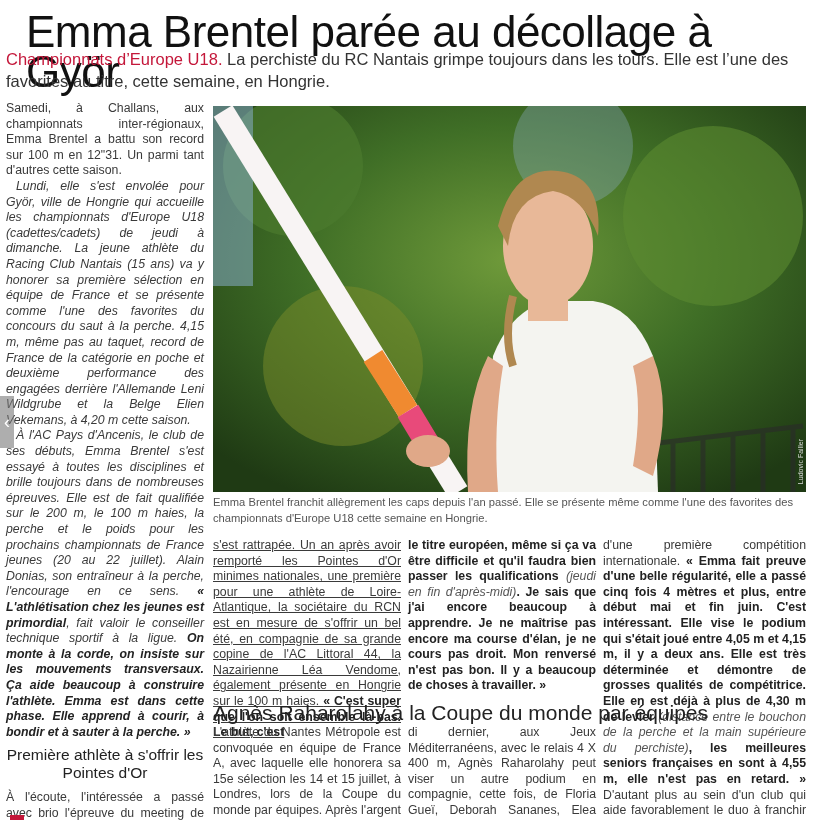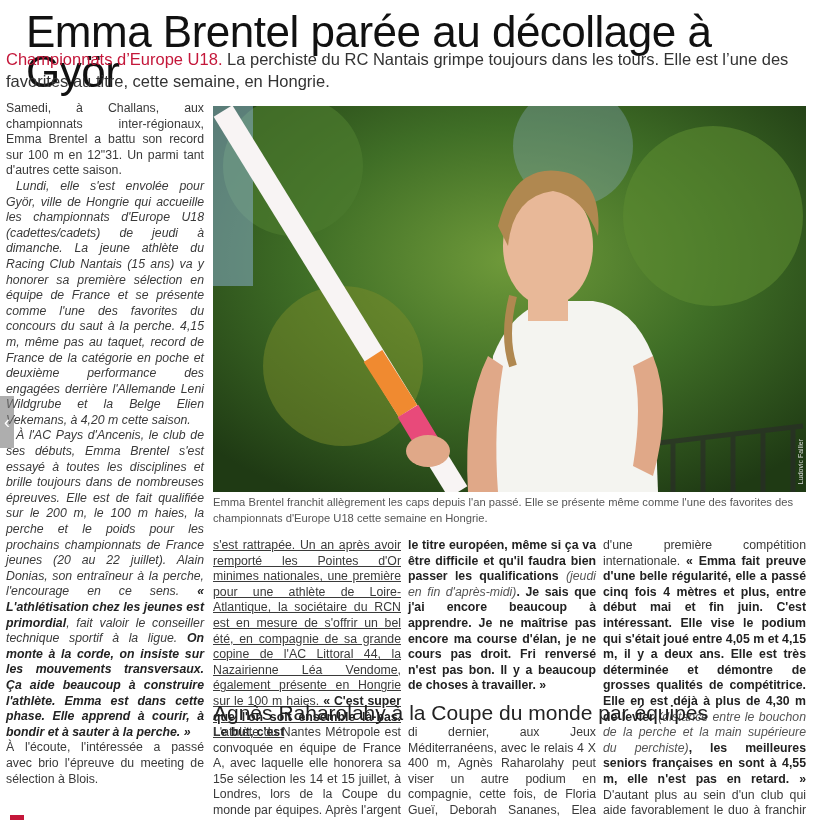--- a/index.html
+++ b/index.html
@@ -23,20 +23,21 @@
 </head>
 <body>
 
 <h1 class="headline">Emma Brentel parée au décollage à Györ</h1>
 <p class="standfirst"><span class="kicker">Championnats d’Europe U18.</span><span> La perchiste du RC Nantais grimpe toujours dans les tours. Elle est l’une des favorites au titre, cette semaine, en Hongrie.</span></p>
 
 <div class="col" style="left:6px; top:101px; width:198px;">
   <p>Samedi, à Challans, aux championnats inter-régionaux, Emma Brentel a battu son record sur 100 m en 12"31. Un parmi tant d'autres cette saison.</p>
   <p class="ind">Lundi, elle s'est envolée pour Györ, ville de Hongrie qui accueille les championnats d'Europe U18 (cadettes/cadets) de jeudi à dimanche. La jeune athlète du Racing Club Nantais (15 ans) va y honorer sa première sélection en équipe de France et se présente comme l'une des favorites du concours du saut à la perche. 4,15 m, même pas au taquet, record de France de la catégorie en poche et deuxième performance des engagées derrière l'Allemande Leni Wildgrube et la Belge Elien Vekemans, à 4,20 m cette saison.</p>
   <p class="ind"><span>À l'AC Pays d'Ancenis, le club de ses débuts, Emma Brentel s'est essayé à toutes les disciplines et brille toujours dans de nombreuses épreuves. Elle est de fait qualifiée sur le 200 m, le 100 m haies, la perche et le poids pour les prochains championnats de France jeunes (20 au 22 juillet). Alain Donias, son entraîneur à la perche, l'encourage en ce sens. </span><b>« L'athlétisation chez les jeunes est primordial</b><span>, fait valoir le conseiller technique sportif à la ligue. </span><b>On monte à la corde, on insiste sur les mouvements transversaux. Ça aide beaucoup à construire l'athlète. Emma est dans cette phase. Elle apprend à courir, à bondir et à sauter à la perche. »</b></p>
+  <div class="subhead">Première athlète à s'offrir les Pointes d'Or</div>
   <p><span>À l'écoute, l'intéressée a passé avec brio l'épreuve du meeting de sélection à Blois. </span></p>
 
 </div>
 
 <div class="photo">
   <svg width="593" height="386" viewBox="0 0 593 386">
     <defs>
       <radialGradient id="bg" cx="50%" cy="40%" r="70%">
         <stop offset="0" stop-color="#6f9a3a"></stop>
         <stop offset="0.5" stop-color="#3f6e26"></stop>
@@ -74,21 +75,21 @@
   </svg>
   <span class="credit">Ludovic Failler</span>
 </div>
 <div class="caption">Emma Brentel franchit allègrement les caps depuis l'an passé. Elle se présente même comme l'une des favorites des championnats d'Europe U18 cette semaine en Hongrie.</div>
 
 <div class="col" style="left:213px; top:538px; width:188px;text-decoration:underline;">
   <p><span>s'est rattrapée. Un an après avoir remporté les Pointes d'Or minimes nationales, une première pour une athlète de Loire-Atlantique, la sociétaire du RCN est en mesure de s'offrir un bel été, en compagnie de sa grande copine de l'AC Littoral 44, la Nazairienne Léa Vendome, également présente en Hongrie sur le 100 m haies. </span><b>« C'est super que l'on soit ensemble là-bas. Le but, c'est</b></p>
 </div>
 
 <div class="col" style="left:408px; top:538px; width:188px;">
-  <p><b>le titre européen, même si ça va être difficile et qu'il faudra bien passer les qualifications </b><i>(jeudi en fin d'après-midi)</i><b>. Je sais que j'ai encore beaucoup à apprendre. Je ne maîtrise pas encore ma course d'élan, je ne cours pas droit. Fri renversé n'est pas bon. Il y a beaucoup de choses à travailler. »</b></p>
+  <p><b>le titre européen, même si ça va être difficile et qu'il faudra bien passer les qualifications </b><i>(jeudi en fin d'après-midi)</i><b>. Je sais que j'ai encore beaucoup à apprendre. Je ne maîtrise pas encore ma course d'élan, je ne cours pas droit. Mon renversé n'est pas bon. Il y a beaucoup de choses à travailler. »</b></p>
 </div>
 
 <div class="col" style="left:603px; top:538px; width:203px;">
   <p><span>d'une première compétition internationale. </span><b>« Emma fait preuve d'une belle régularité, elle a passé cinq fois 4 mètres et plus, entre début mai et fin juin. C'est intéressant. Elle vise le podium qui s'était joué entre 4,05 m et 4,15 m, il y a deux ans. Elle est très déterminée et démontre de grosses qualités de compétitrice. Elle en est déjà à plus de 4,30 m de levier </b><i>(distance entre le bouchon de la perche et la main supérieure du perchiste)</i><b>, les meilleures seniors françaises en sont à 4,55 m, elle n'est pas en retard. »</b><span> D'autant plus au sein d'un club qui aide favorablement le duo à franchir les obstacles. Celui qui attend Emma Brentel a de la taille, mais n'est pas insurmontable. Parée au décollage.</span></p>
 </div>
 
 <div class="box-title">Agnès Raharolahy à la Coupe du monde par équipes</div>
 <div class="col" style="left:213px; top:725px; width:188px;">L'athlète du Nantes Métropole est convoquée en équipe de France A, avec laquelle elle honorera sa 15e sélection les 14 et 15 juillet, à Londres, lors de la Coupe du monde par équipes. Après l'argent obtenu same-</div>
 <div class="col" style="left:408px; top:725px; width:188px;">di dernier, aux Jeux Méditerranéens, avec le relais 4 X 400 m, Agnès Raharolahy peut viser un autre podium en compagnie, cette fois, de Floria Gueï, Deborah Sananes, Elea Mariama Diarra et Brigitte Ntiamoah.</div>
 

